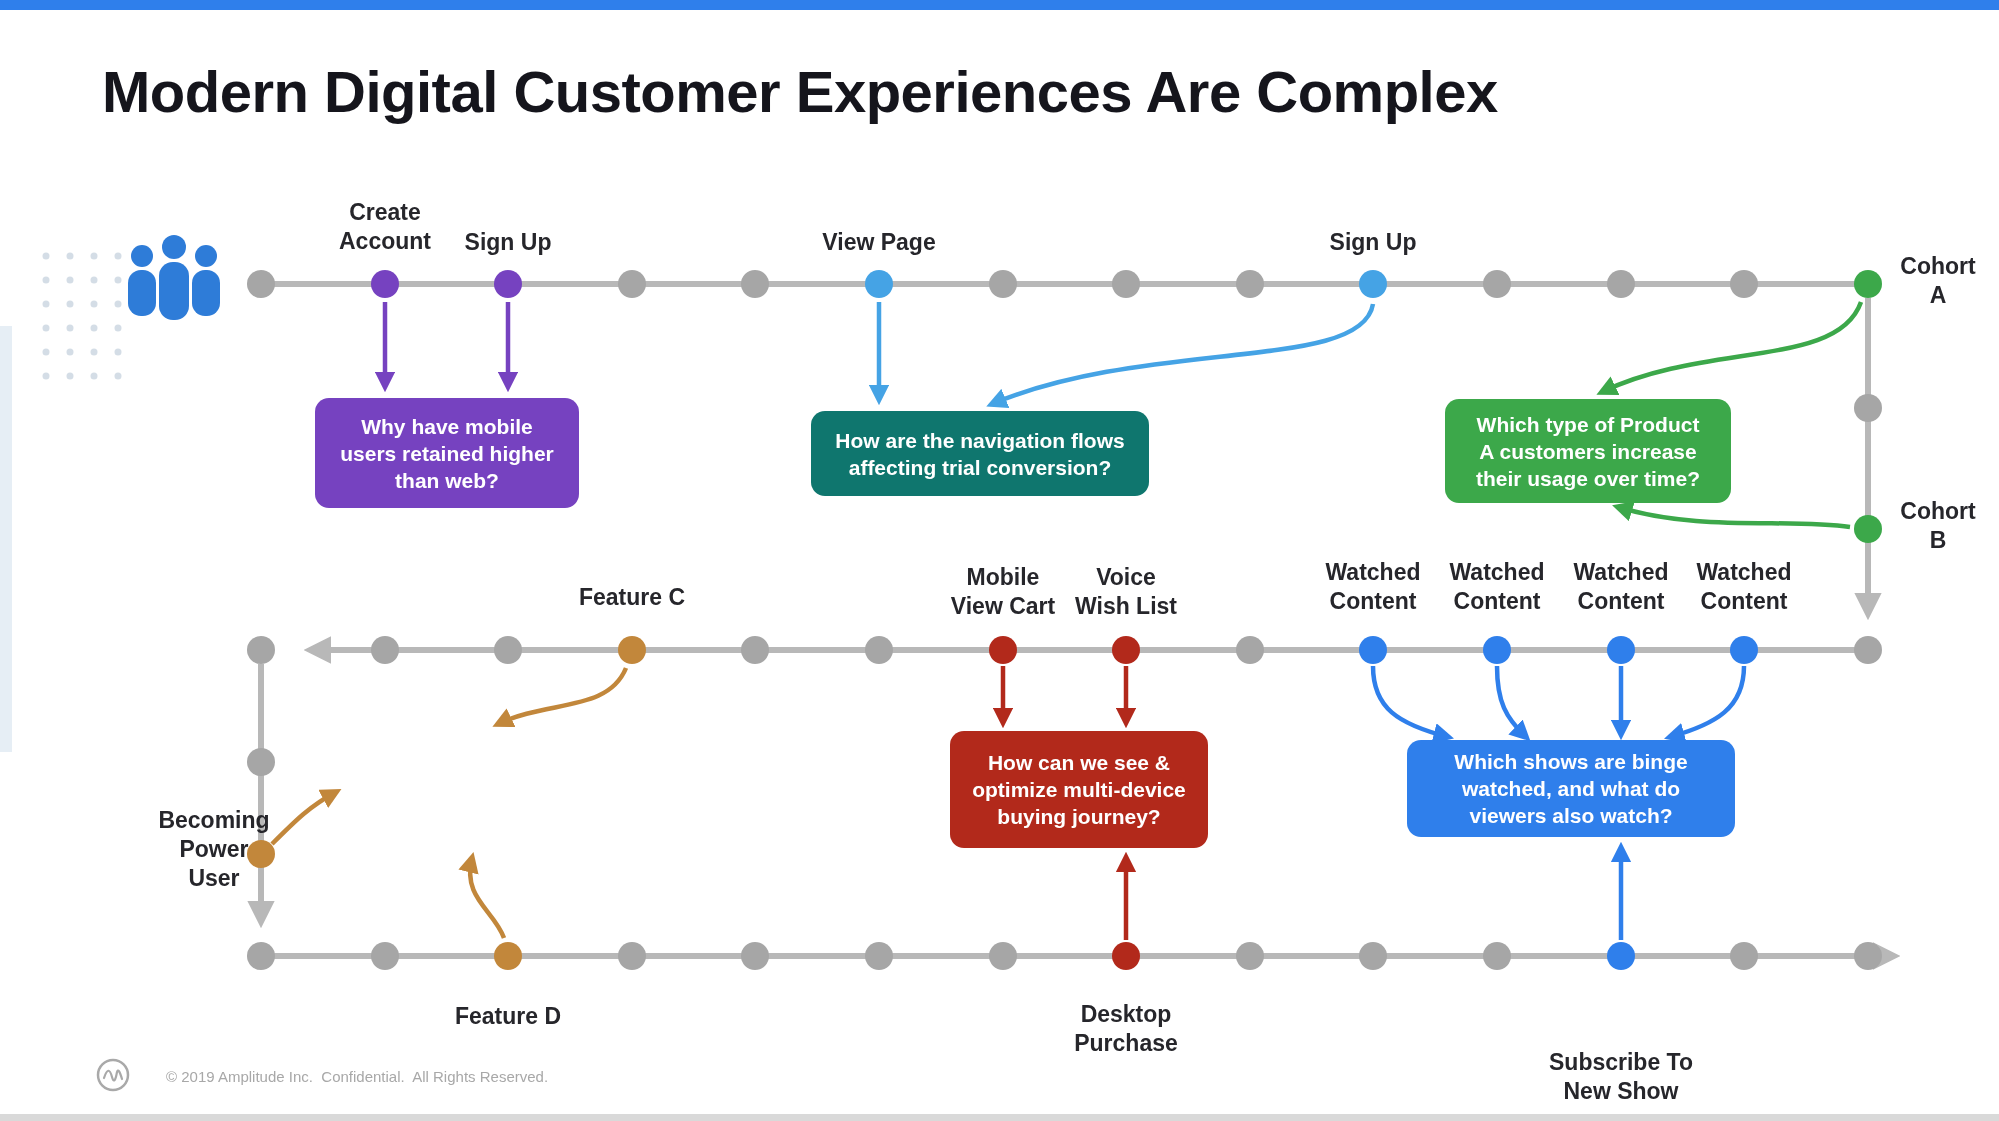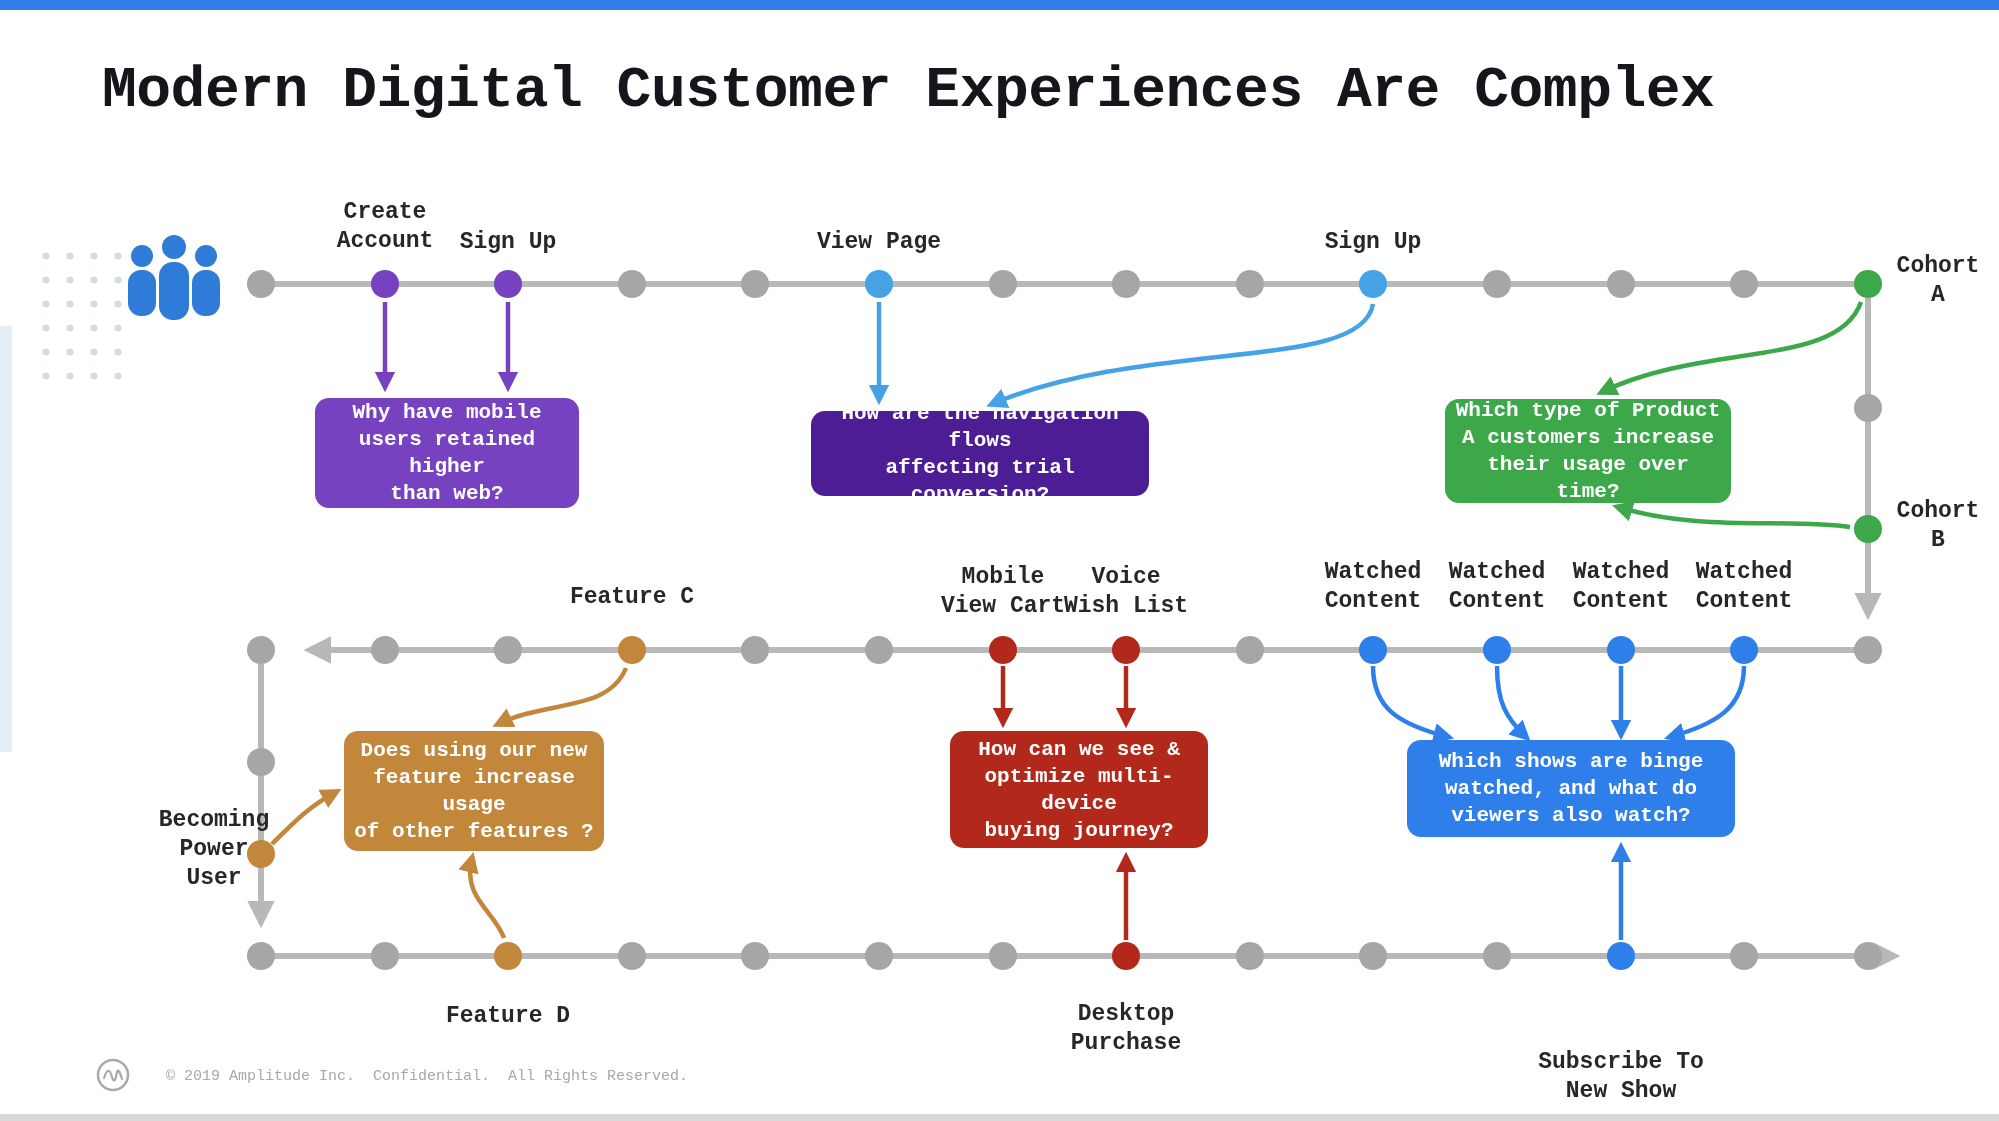--- a/index.html
+++ b/index.html
@@ -1,30 +1,30 @@
 <!DOCTYPE html>
 <html><head>
 <meta charset="utf-8">
 <style>
   html,body{margin:0;padding:0;background:#fff;}
   .slide{position:relative;width:1999px;height:1121px;background:#ffffff;overflow:hidden;
-         font-family:Liberation Mono, monospace;}
+         font-family:Liberation Sans, sans-serif;}
   .topbar{position:absolute;top:0;left:0;width:100%;height:10px;background:#2F7FEB;}
   .bottombar{position:absolute;bottom:0;left:0;width:100%;height:7px;background:#d9d9d9;}
   .leftstrip{position:absolute;left:0;top:326px;width:12px;height:426px;background:#e6eef5;}
   .title{position:absolute;left:102px;top:58px;font-size:58px;font-weight:800;color:#15151c;
          letter-spacing:-0.5px;white-space:nowrap;}
   svg.diagram{position:absolute;left:0;top:0;}
   .lbl{position:absolute;transform:translateX(-50%);text-align:center;font-size:23px;font-weight:700;
        color:#26262b;line-height:29px;white-space:pre-line;}
   .callout{position:absolute;border-radius:14px;display:flex;align-items:center;justify-content:center;
            text-align:center;color:#ffffff;font-weight:700;font-size:21px;line-height:27px;
            white-space:pre-line;padding:8px;box-sizing:border-box;}
   .co-purple{left:315px;top:398px;width:264px;height:110px;background:#7642C0;}
-  .co-nav{left:811px;top:411px;width:338px;height:85px;background:#4c1d95;}
+  .co-nav{left:811px;top:411px;width:338px;height:85px;background:#0f766e;}
   .co-green{left:1445px;top:399px;width:286px;height:104px;background:#3CA84A;}
   .co-tan{left:344px;top:731px;width:260px;height:120px;background:#C2873B;}
   .co-red{left:950px;top:731px;width:258px;height:117px;background:#B2291B;}
   .co-binge{left:1407px;top:740px;width:328px;height:97px;background:#2F7FEB;}
   .footer-text{position:absolute;left:152px;top:1068px;font-size:15px;color:#a8a8a8;white-space:pre;margin-left:14px;}
   .ln{stroke:#B8B8B8;stroke-width:6;fill:none;}
   .ar{fill:none;stroke-width:4.5;}
   .ar-purple{stroke:#7642C0;}
   .ar-sky{stroke:#45A3E5;}
   .ar-green{stroke:#3CA84A;}
@@ -217,23 +217,20 @@
 New Show</div>
 
   <div class="callout co-purple">Why have mobile
 users retained higher
 than web?</div>
   <div class="callout co-nav">How are the navigation flows
 affecting trial conversion?</div>
   <div class="callout co-green">Which type of Product
 A customers increase
 their usage over time?</div>
-  <div class="callout co-tan">Does using our new
-feature increase usage
-of other features ?</div>
   <div class="callout co-red">How can we see &amp;
 optimize multi-device
 buying journey?</div>
   <div class="callout co-binge">Which shows are binge
 watched, and what do
 viewers also watch?</div>
 
   <div class="footer-text">© 2019 Amplitude Inc.  Confidential.  All Rights Reserved.</div>
   <div class="bottombar"></div>
 </div>

